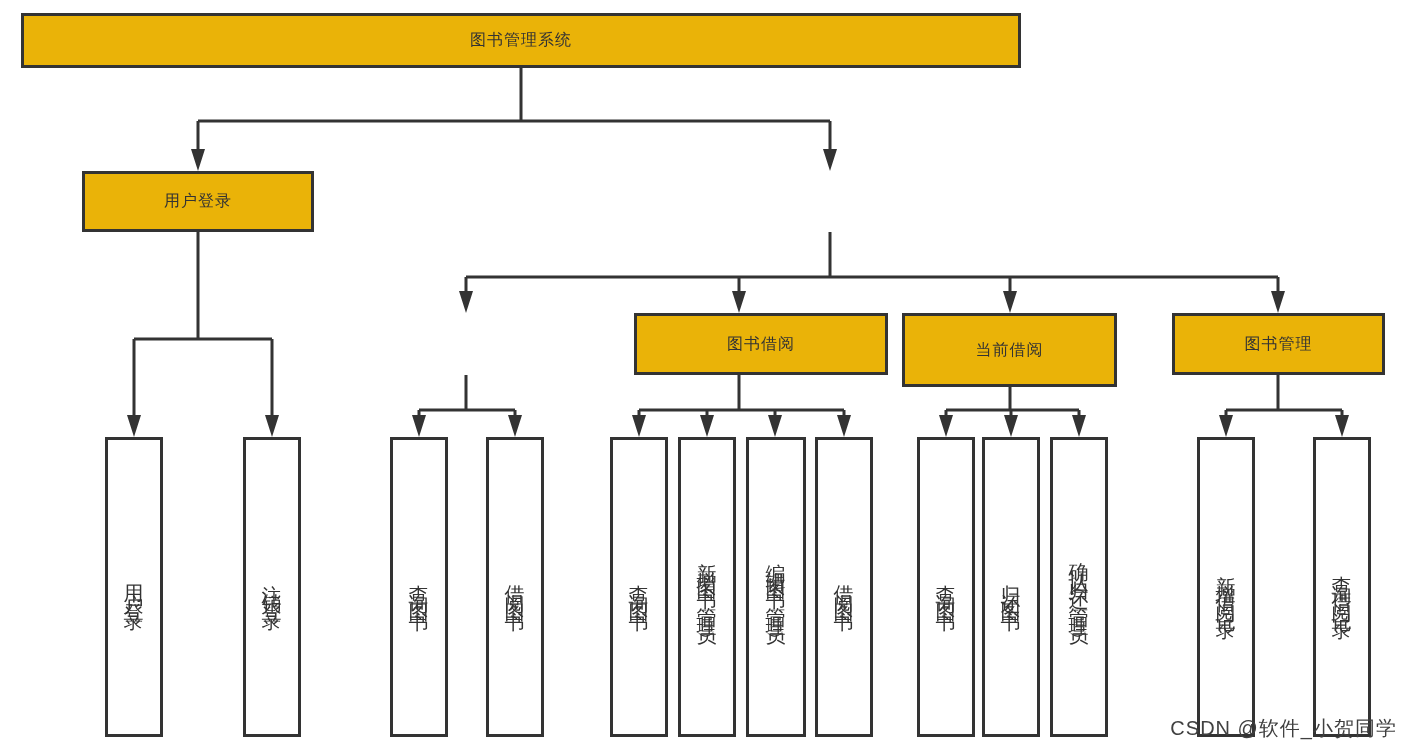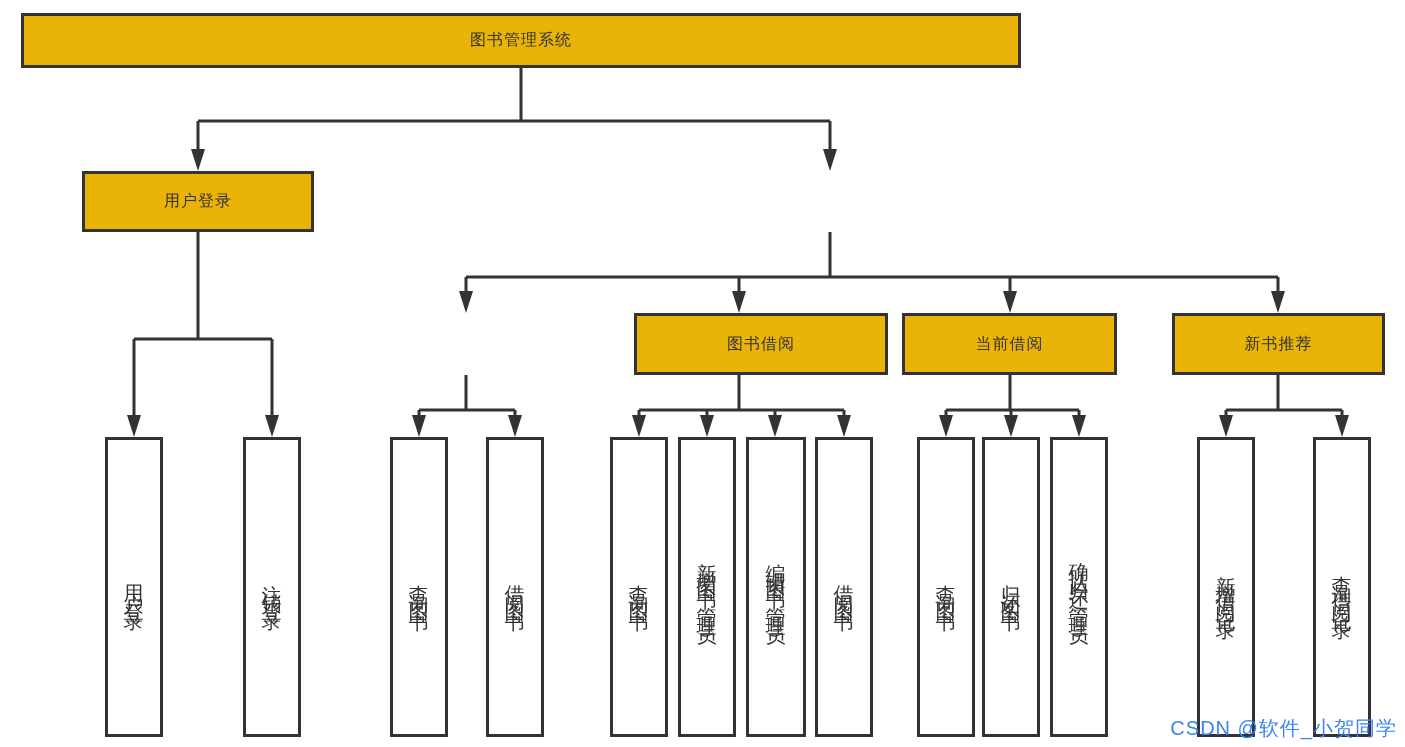--- a/index.html
+++ b/index.html
@@ -46,21 +46,21 @@
     font-size: 20px;
     line-height: 1;
     letter-spacing: 9px;
   }
   .watermark {
     position: absolute;
     right: 8px;
     bottom: 5px;
     font-size: 20px;
     letter-spacing: 1px;
-    color: #3b82f6;
+    color: #404040;
     z-index: 5;
     white-space: nowrap;
   }
 </style>
 </head>
 <body>
 
 <div class="canvas">
 
   <svg class="wires" viewBox="0 0 1405 747" xmlns="http://www.w3.org/2000/svg">
@@ -92,22 +92,22 @@
       <path class="wire" d="M1278,375 V410 M1226,410 H1342 M1226,410 V417 M1342,410 V417"></path>
       <path class="arrow" d="M1219,415 H1233 L1226,437 Z M1335,415 H1349 L1342,437 Z"></path>
     </g>
   </svg>
 
   <div class="hnode" style="left:21px; top:13px; width:1000px; height:55px;">图书管理系统</div>
 
   <div class="hnode" style="left:82px; top:171px; width:232px; height:61px;">用户登录</div>
 
   <div class="hnode" style="left:634px; top:313px; width:254px; height:62px;">图书借阅</div>
-  <div class="hnode" style="left:902px; top:313px; width:215px; height:62px;">当前借阅</div>
-  <div class="hnode" style="left:1172px; top:313px; width:213px; height:62px;">新书推荐</div>
+  <div class="hnode" style="left:902px; top:313px; width:215px; height:74px;">当前借阅</div>
+  <div class="hnode" style="left:1172px; top:313px; width:213px; height:62px;">图书管理</div>
 
   <div class="vnode" style="left:105px;">
     <span class="vtext">用户登录</span>
   </div>
   <div class="vnode" style="left:243px;">
     <span class="vtext">注销登录</span>
   </div>
 
   <div class="vnode" style="left:390px;">
     <span class="vtext">查询图书</span>

